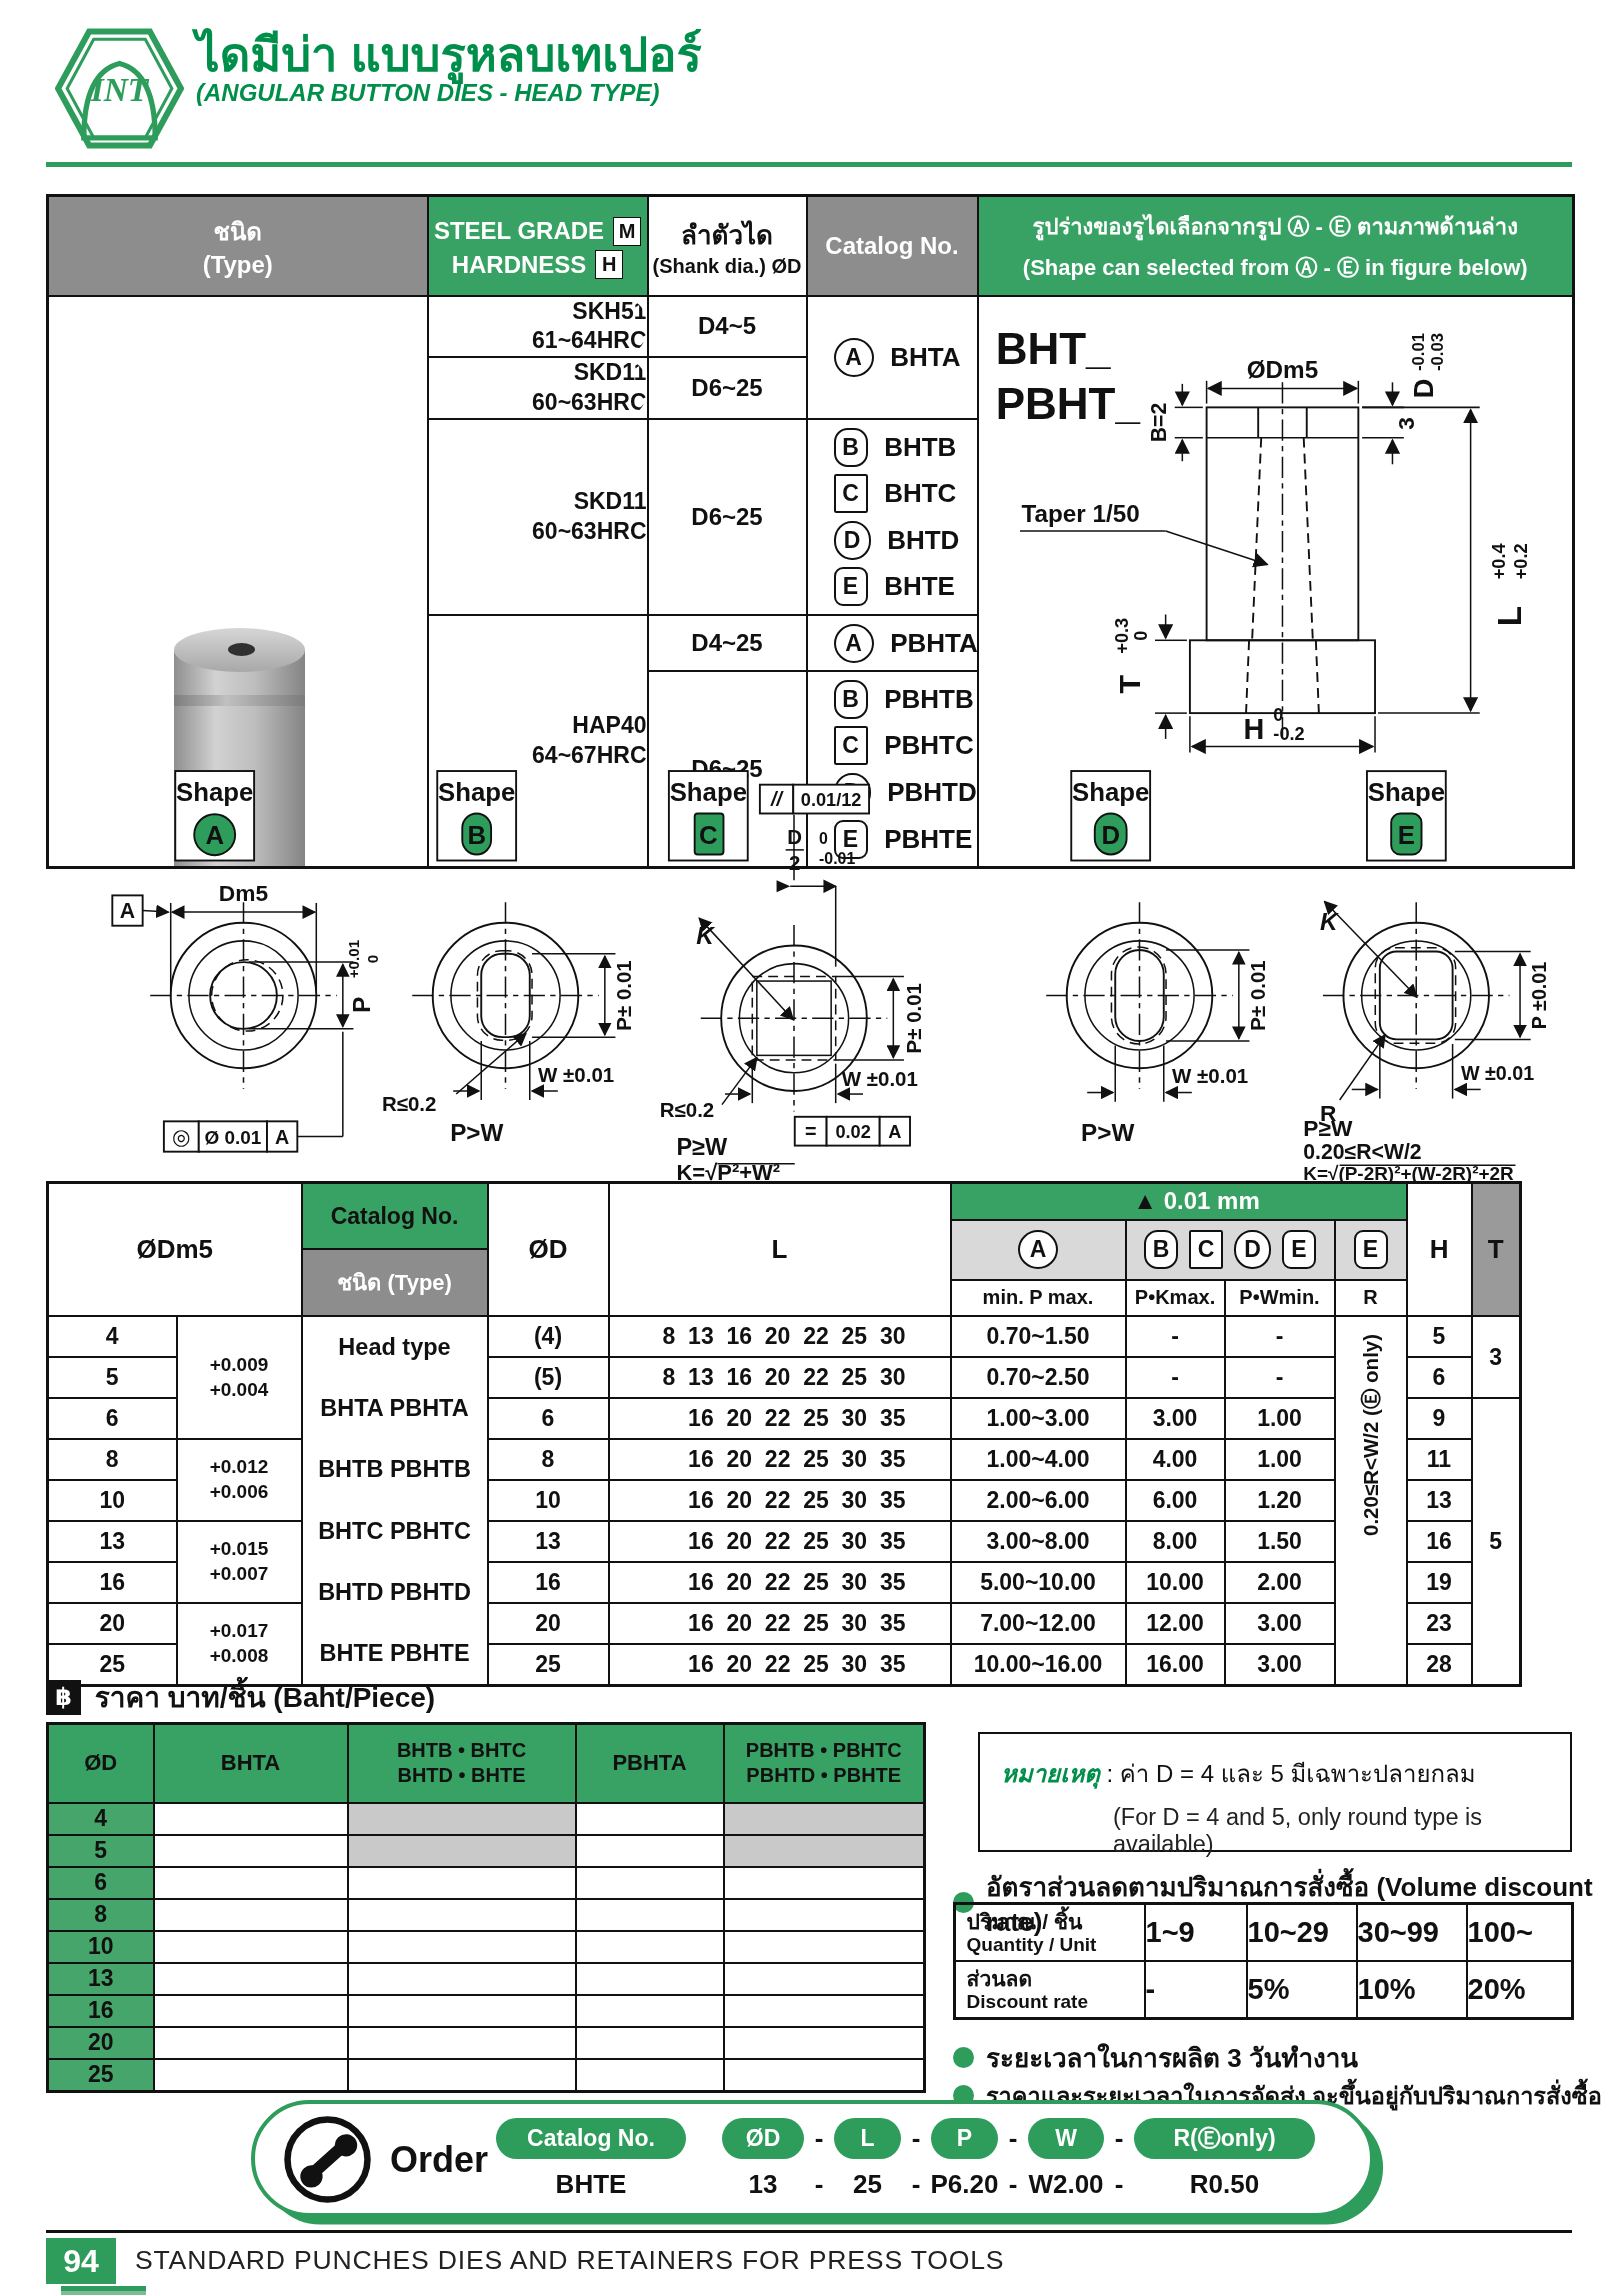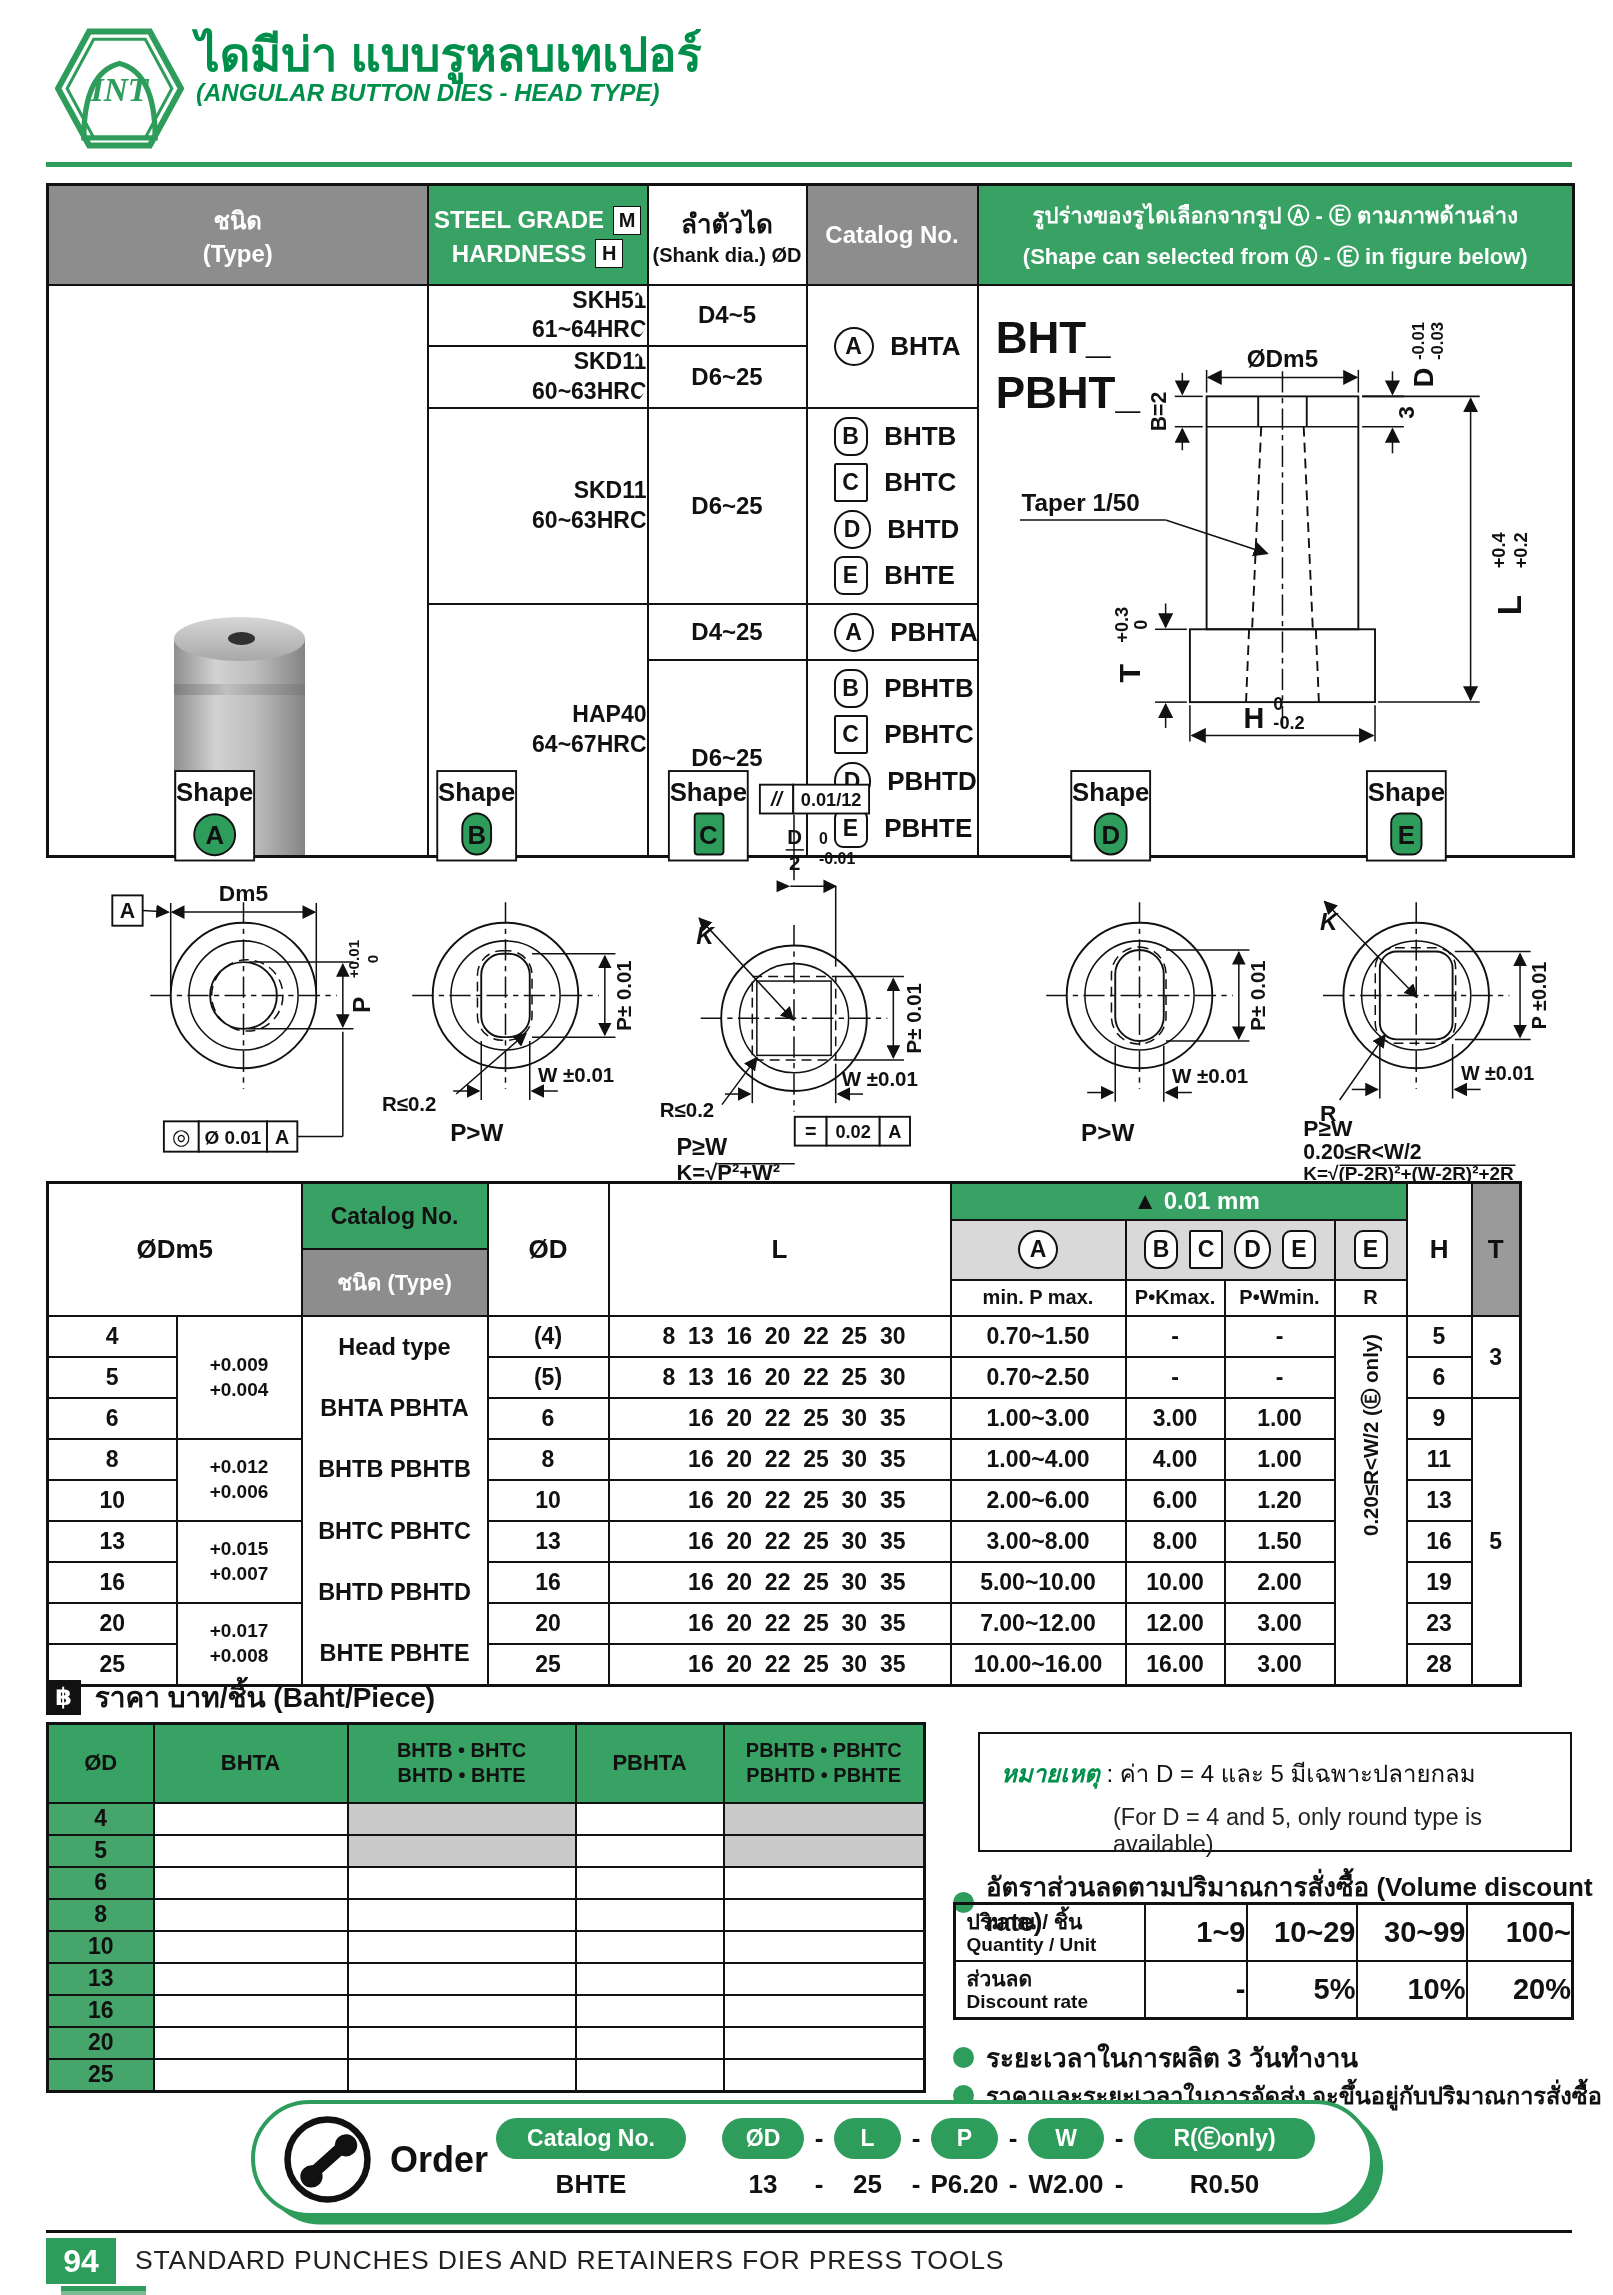--- a/index.html
+++ b/index.html
@@ -10,21 +10,21 @@
   #title-thai{font-size:47px;font-weight:bold;color:#008f4a;line-height:1.05;}
   #title-en{font-size:24px;font-weight:bold;font-style:italic;color:#008f4a;line-height:1.15;}
   #green-rule{left:46px;top:162px;width:1526px;height:5.3px;background:#2e9d5c;}
   
   table{border-collapse:collapse;table-layout:fixed;}
   td,th{border:2.3px solid #111;padding:0;overflow:hidden;}
   .gray-h{background:#8d8d8d;color:#fff;font-weight:bold;}
   .green-h{background:#38a164;color:#fff;font-weight:bold;}
   .pre{white-space:pre-line;}
   
-  #spec{left:46px;top:183px;width:1526px;border:3.8px solid #111;}
+  #spec{left:46px;top:194px;width:1526px;border:3.8px solid #111;}
   #spec th{font-size:24px;}
   #spec .steel-cell{font-size:23px;font-weight:bold;text-align:right;line-height:1.3;border-radius:25px;}
   #spec .shank-cell{font-size:24px;font-weight:bold;text-align:center;}
   #spec .cat-cell{vertical-align:middle;}
   .cat-line{display:flex;align-items:center;gap:16.7px;padding-left:26px;margin:7.6px 0;}
   .cat-code{font-size:26px;font-weight:bold;}
   .badge{display:inline-flex;align-items:center;justify-content:center;width:30px;height:35px;
          border:2.3px solid #111;background:#fff;font-size:23px;font-weight:bold;flex:none;color:#111;}
   .bA{border-radius:50%;width:36px;}
   .bB{border-radius:13.7px;}
@@ -74,21 +74,21 @@
              justify-content:center;font-size:24px;font-weight:bold;margin-right:13.7px;}
   .sect-title{font-size:28px;font-weight:bold;}
   
   #note{left:978px;top:1732px;width:594px;height:120px;border:2.3px solid #111;box-sizing:border-box;
         padding:20px 21px;font-size:24px;}
   #note .lbl{color:#008f4a;font-weight:bold;font-style:italic;}
   #note .en{display:block;padding-left:112px;margin-top:10.6px;font-size:23.5px;color:#222;}
   .dot{display:inline-block;width:21px;height:21px;border-radius:50%;background:#2e9d5c;margin-right:12px;flex:none;}
   .bullet{display:flex;align-items:center;font-size:26px;font-weight:bold;}
   #disc{left:953px;top:1902px;width:619px;border:3.8px solid #111;}
-  #disc th,#disc td{height:55px;text-align:right;font-weight:bold;}
+  #disc th,#disc td{height:55px;text-align:left;font-weight:bold;}
   #disc th{font-size:21px;line-height:1.2;text-align:left;padding-left:10.6px;}
   #disc td{font-size:29px;}
   
   #order{left:251px;top:2100px;width:1123px;height:117px;background:#fff;border:4.6px solid #2e9d5c;
          border-radius:59px;box-shadow:10.6px 9px 0 -1.5px #2e9d5c;box-sizing:border-box;}
   .pill{display:inline-flex;align-items:center;justify-content:center;background:#2e9d5c;color:#fff;
         font-size:23px;font-weight:bold;border-radius:20.5px;height:41px;}
   .slot{display:inline-flex;align-items:center;justify-content:center;font-size:26px;font-weight:bold;}
   #order-label{font-size:36px;font-weight:bold;}
   

